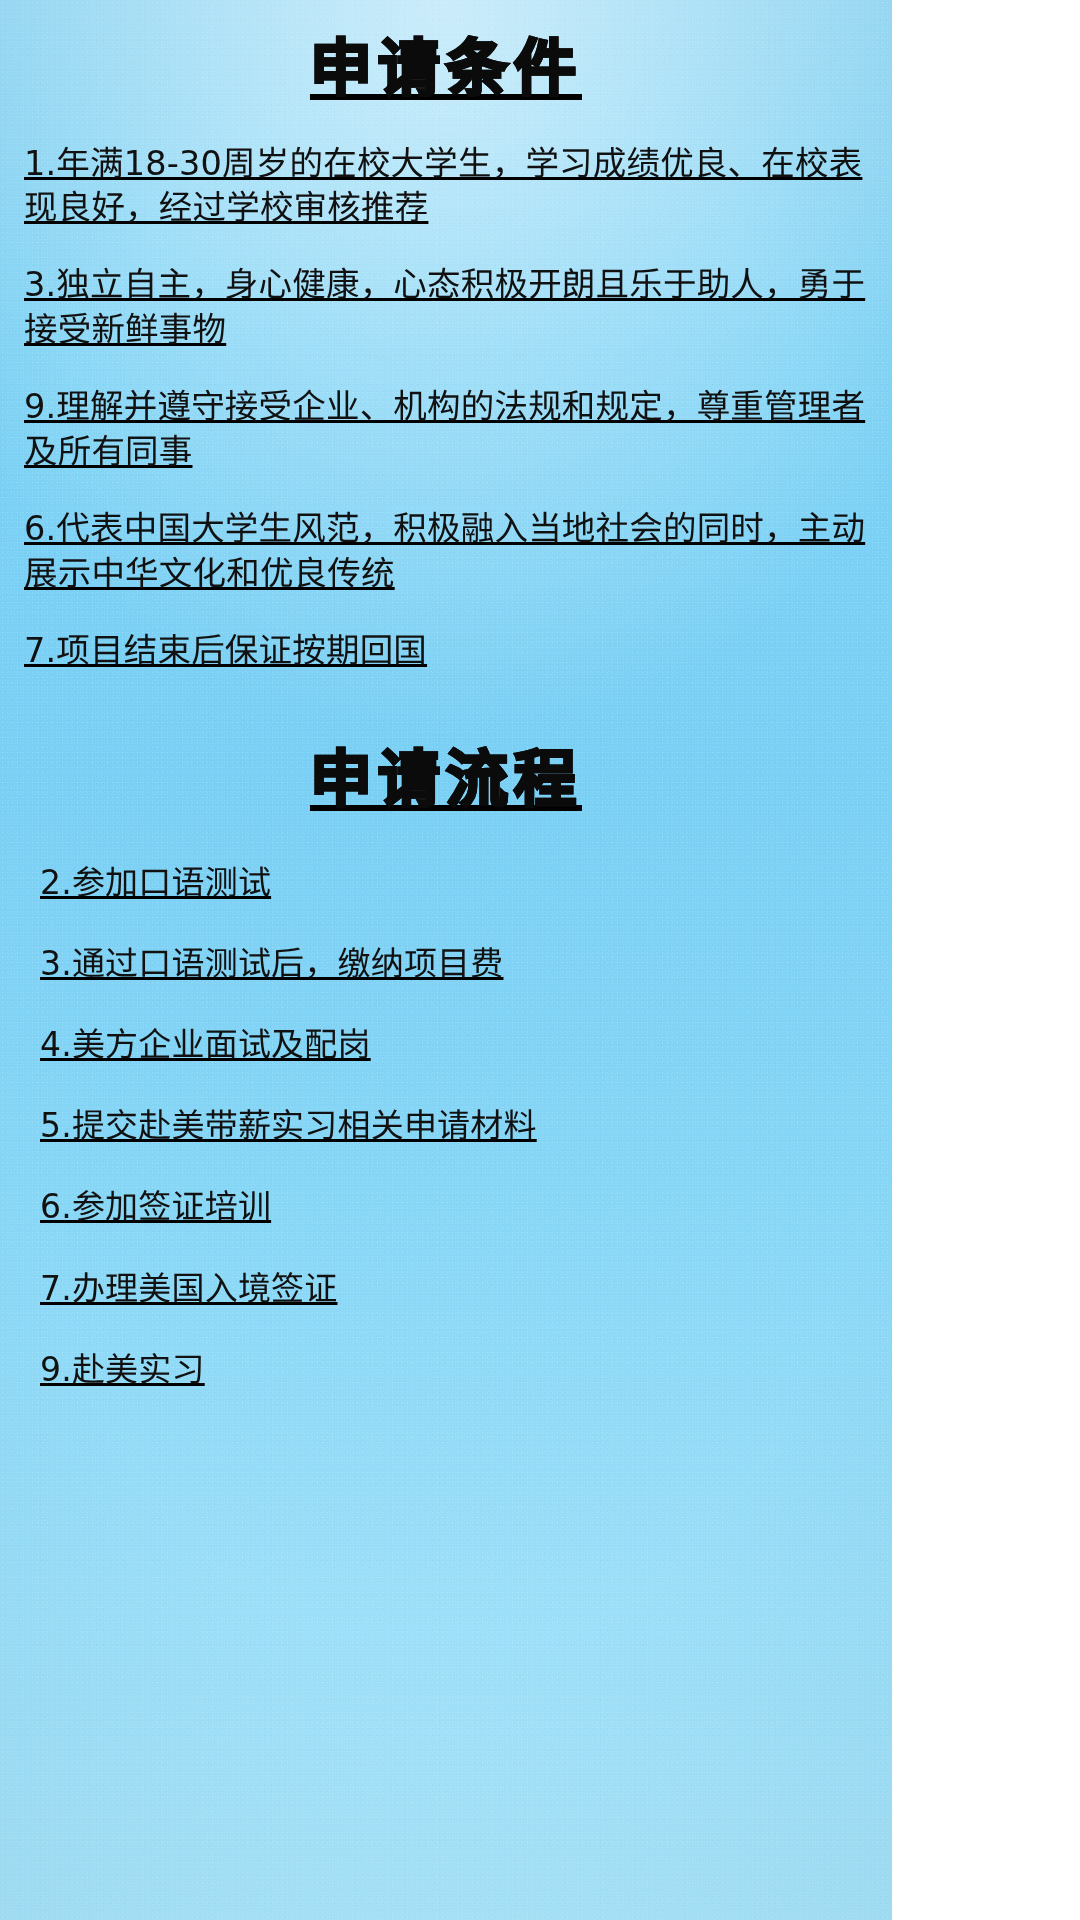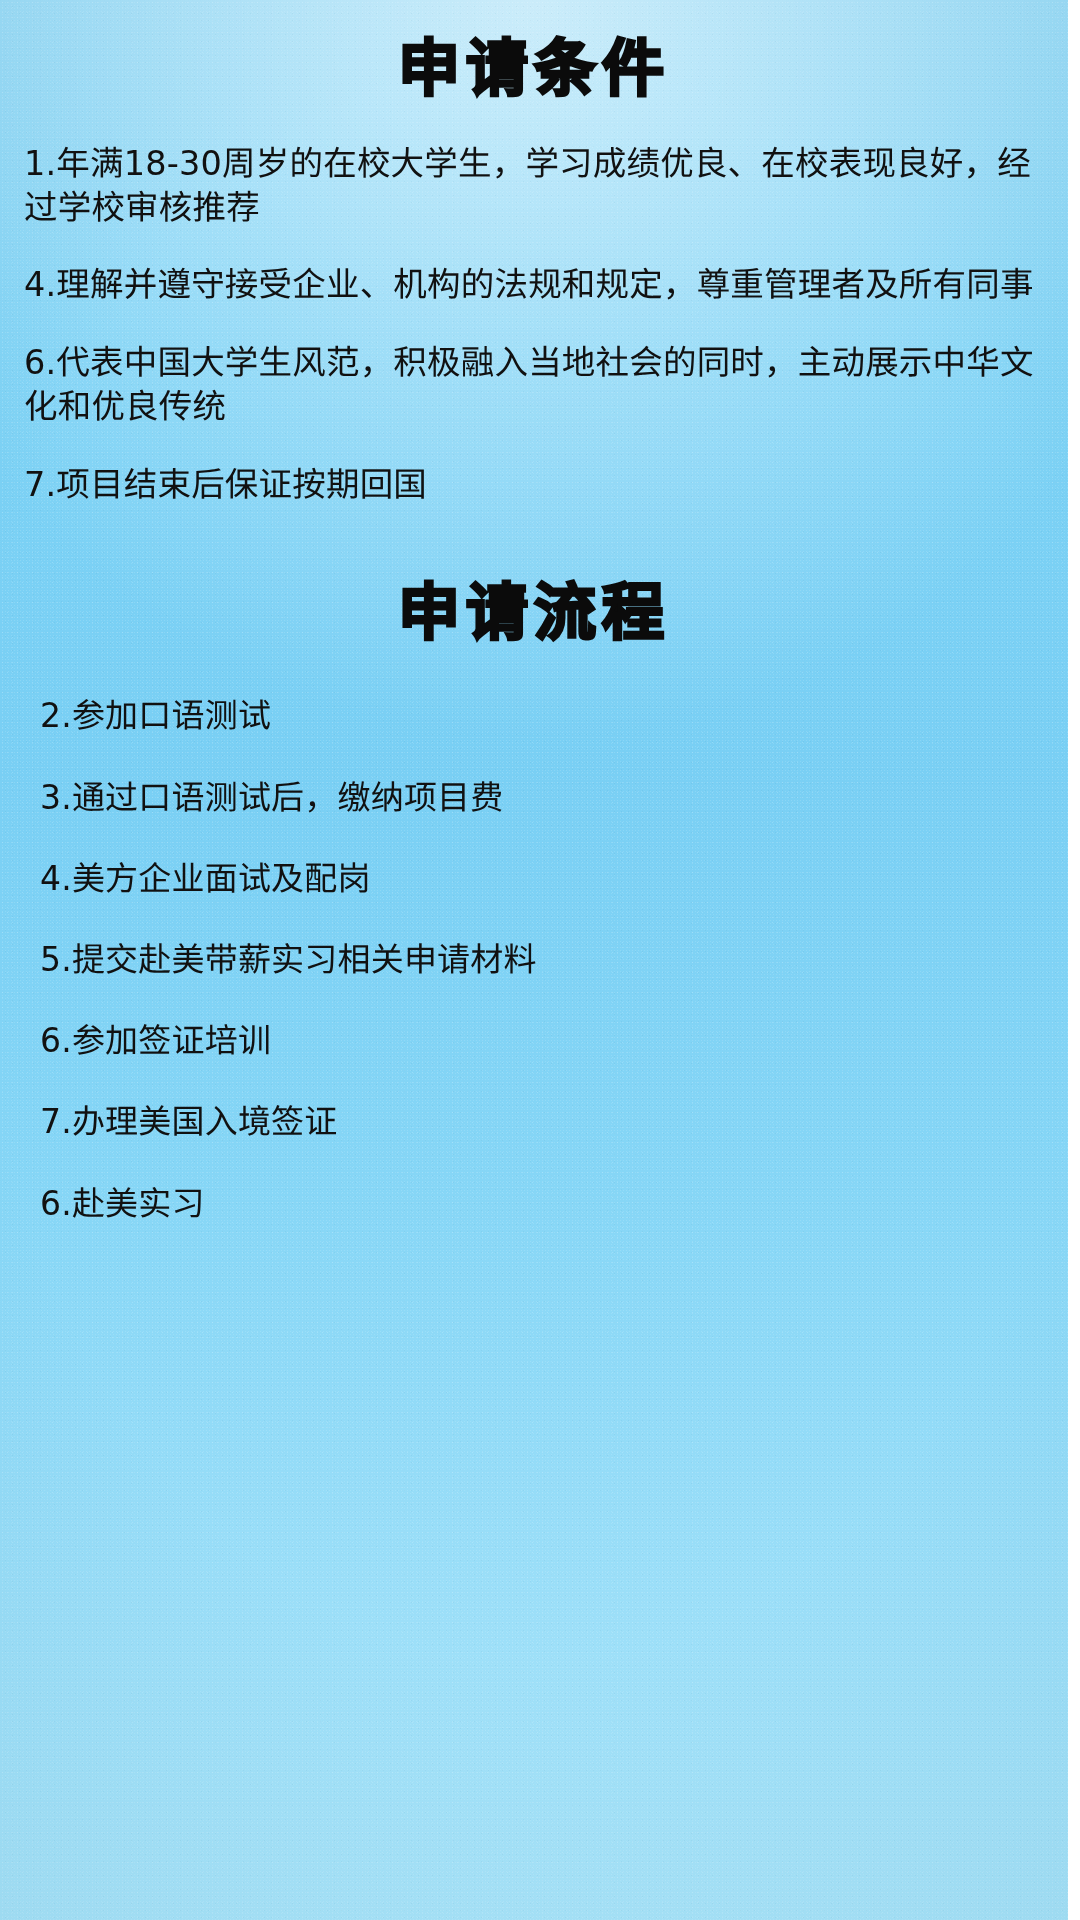--- a/index.html
+++ b/index.html
@@ -7,27 +7,28 @@
     padding: 0;
   }
   body {
     width: 1080px;
     height: 1920px;
     font-family: "DejaVu Sans", "Liberation Sans", sans-serif;
     overflow: hidden;
   }
   .poster {
     position: relative;
-    width: 1068px;
+    width: 892px;
     height: 1920px;
     box-sizing: border-box;
     background:
       radial-gradient(ellipse 120% 70% at 50% 0%, rgba(255,255,255,0.55) 0%, rgba(255,255,255,0.0) 55%),
       linear-gradient(180deg, #8fd8f6 0%, #7cd2f5 18%, #79cff4 40%, #86d6f6 62%, #9adef8 82%, #a9e4f9 100%);
     overflow: hidden;
+    text-decoration: underline;
   }
   
   .grain {
     position: absolute;
     inset: 0;
     pointer-events: none;
     opacity: 0.5;
     background-image:
       radial-gradient(rgba(255,255,255,0.40) 0.7px, transparent 0.8px),
       radial-gradient(rgba(0,80,120,0.10) 0.7px, transparent 0.8px),
@@ -96,33 +97,34 @@
 <div class="poster">
   <div class="grain"></div>
   <div class="vignette"></div>
 
   <div class="content">
 
     <h1 class="section-title" id="title-conditions">申请条件</h1>
 
     <div class="list-conditions">
       <p class="item">1.年满18-30周岁的在校大学生，学习成绩优良、在校表现良好，经过学校审核推荐</p>
-      <p class="item">4.理解并遵守接受企业、机构的法规和规定，尊重管理者及所有同事</p>
+      <p class="item">3.独立自主，身心健康，心态积极开朗且乐于助人，勇于接受新鲜事物</p>
+      <p class="item">9.理解并遵守接受企业、机构的法规和规定，尊重管理者及所有同事</p>
       <p class="item">6.代表中国大学生风范，积极融入当地社会的同时，主动展示中华文化和优良传统</p>
       <p class="item">7.项目结束后保证按期回国</p>
     </div>
 
     <div class="spacer-mid"></div>
 
     <h1 class="section-title" id="title-process">申请流程</h1>
 
     <div class="list-process">
       <p class="item">2.参加口语测试</p>
       <p class="item">3.通过口语测试后，缴纳项目费</p>
       <p class="item">4.美方企业面试及配岗</p>
       <p class="item">5.提交赴美带薪实习相关申请材料</p>
       <p class="item">6.参加签证培训</p>
       <p class="item">7.办理美国入境签证</p>
-      <p class="item">6.赴美实习</p>
+      <p class="item">9.赴美实习</p>
     </div>
 
   </div>
 </div>
 
 </body></html>

